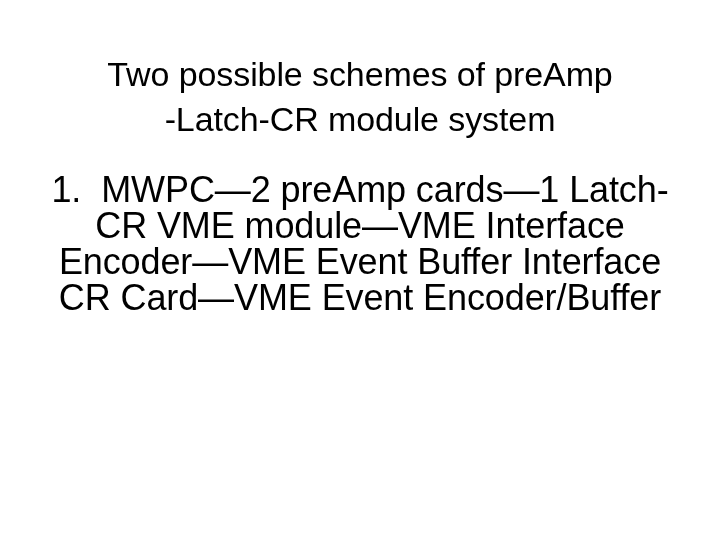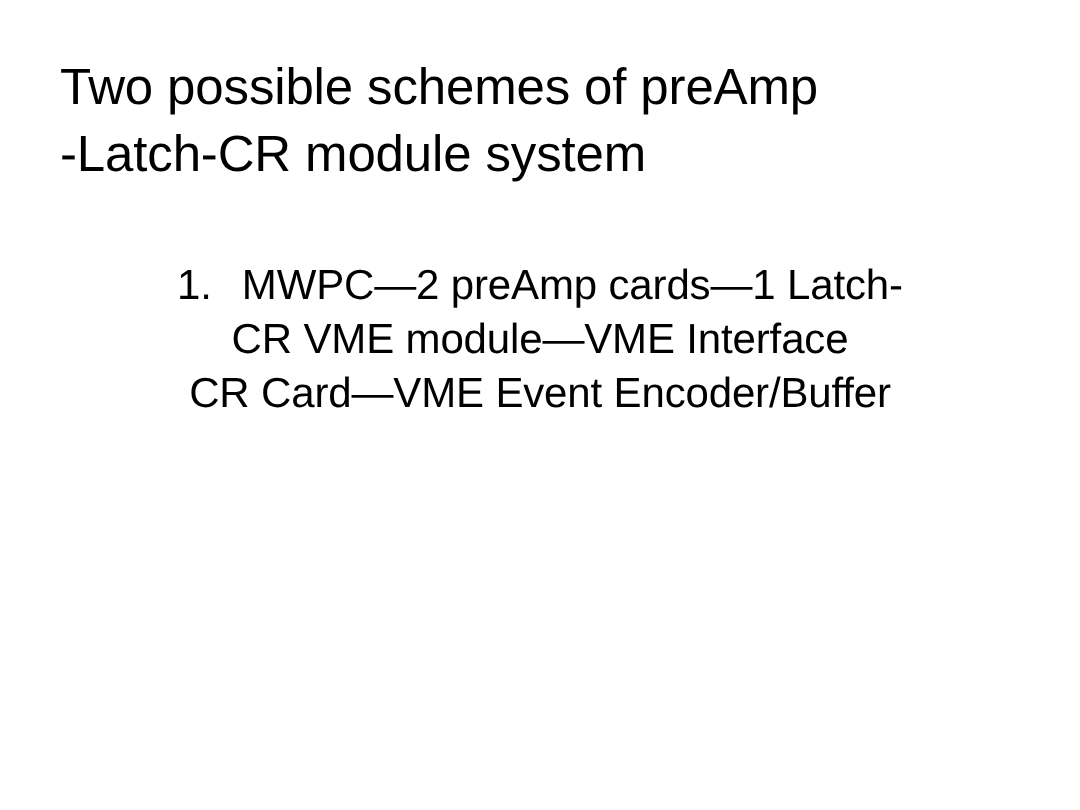--- a/index.html
+++ b/index.html
@@ -19,43 +19,43 @@
     width: 720px;
     height: 540px;
     background: #ffffff;
     box-sizing: border-box;
   }
 
   
   .title-block {
     position: absolute;
     left: 40px;
-    top: 36px;
+    top: 52px;
     width: 640px;
-    text-align: left;
+    text-align: center;
   }
   .title-line {
     font-size: 34px;
     line-height: 45px;
     font-weight: 400;
     letter-spacing: -0.1px;
     white-space: nowrap;
     color: #000000;
   }
 
   
   .body-block {
     position: absolute;
     left: 40px;
     top: 172px;
     width: 640px;
     text-align: center;
   }
   .list-item {
-    font-size: 28px;
+    font-size: 36px;
     line-height: 36px;
     font-weight: 400;
     letter-spacing: -0.1px;
     color: #000000;
     text-align: center;
   }
   .item-line {
     white-space: nowrap;
     display: block;
   }
@@ -72,20 +72,21 @@
   <div class="title-block">
     <div class="title-line">Two possible schemes of preAmp</div>
     <div class="title-line">-Latch-CR module system</div>
   </div>
 
   <div class="body-block">
 
     <div class="list-item">
       <span class="item-line"><span class="marker">1.</span><span>MWPC—2 preAmp cards—1 Latch-</span></span>
       <span class="item-line">CR VME module—VME Interface</span>
+      <span class="item-line">Encoder—VME Event Buffer Interface</span>
     </div>
 
     <div class="list-item">
       <span class="item-line">CR Card—VME Event Encoder/Buffer</span>
     </div>
 
   </div>
 </div>
 
 </body></html>

